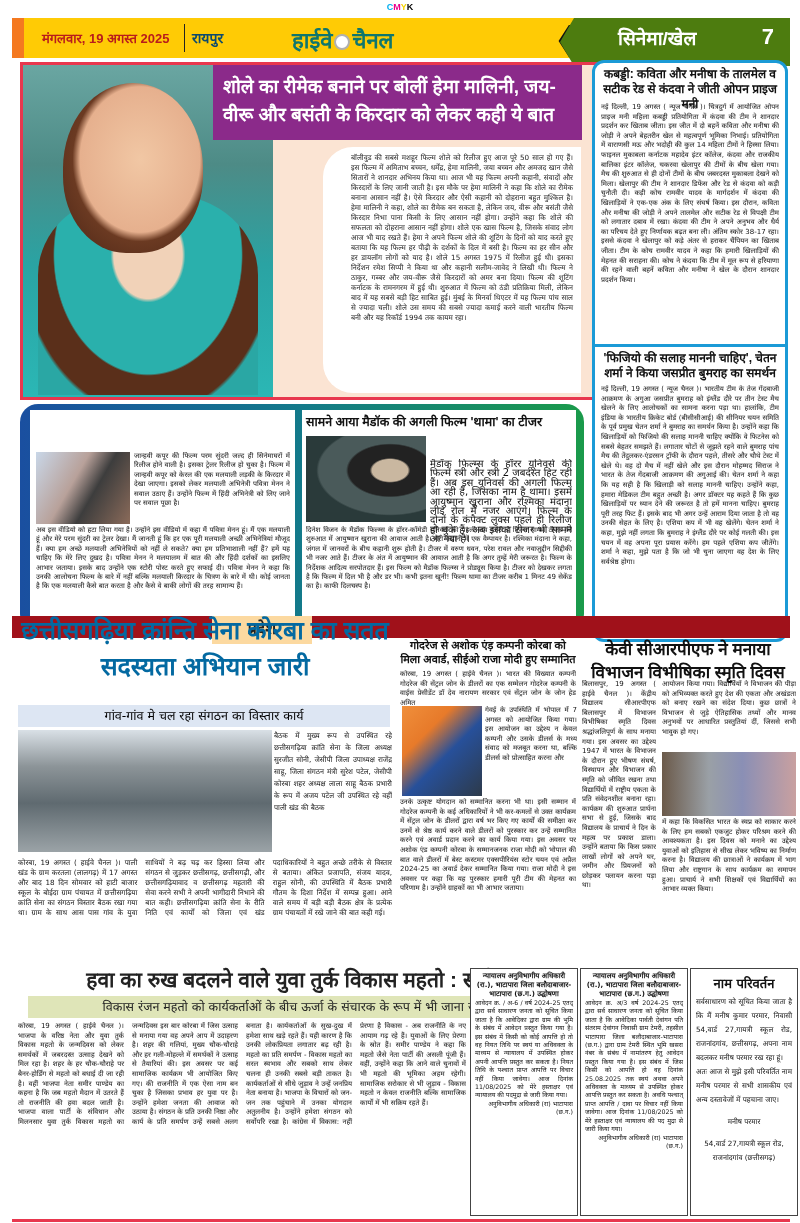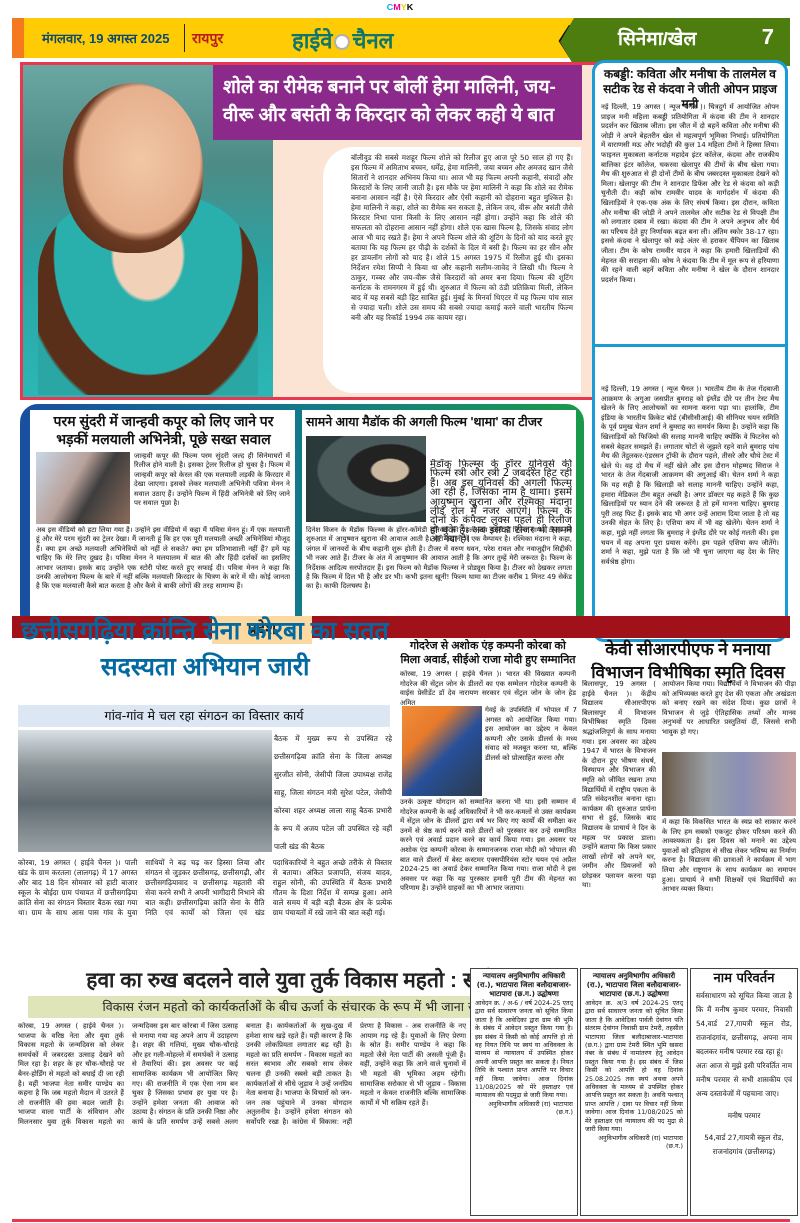--- a/index.html
+++ b/index.html
@@ -2,23 +2,23 @@
 <html><head>
 <meta charset="utf-8">
 <style>
   * { box-sizing: border-box; margin: 0; padding: 0; }
   body { width: 800px; height: 1223px; background: #fff; font-family: "DejaVu Sans", sans-serif; color: #111; position: relative; overflow: hidden; }
   .abs { position: absolute; }
   .cmyk { top: 2px; left: 0; width: 800px; text-align: center; font-size: 9px; font-weight: bold; font-family: "Liberation Sans", sans-serif; }
   .cmyk .c { color: #00aeef; } .cmyk .m { color: #ec008c; } .cmyk .y { color: #f5d300; } .cmyk .k { color: #000; }
   .masthead { top: 18px; left: 12px; width: 778px; height: 40px; background: #ffcb05; }
   .masthead .orange { position: absolute; left: 0; top: 0; width: 12px; height: 40px; background: #f47920; }
-  .masthead .date { position: absolute; left: 30px; top: 11px; font-size: 13px; font-family: "Liberation Sans", sans-serif; font-weight: bold; color: #0c4a6e; }
+  .masthead .date { position: absolute; left: 30px; top: 11px; font-size: 13px; font-family: "Liberation Sans", sans-serif; font-weight: bold; color: #b91c1c; }
   .masthead .divider { position: absolute; left: 172px; top: 6px; width: 1px; height: 28px; background: #222; }
-  .masthead .city { position: absolute; left: 180px; top: 10px; font-size: 14px; font-weight: bold; color: #b91c1c; font-family: Liberation Sans, sans-serif; }
+  .masthead .city { position: absolute; left: 180px; top: 10px; font-size: 14px; font-weight: bold; color: #0c4a6e; font-family: Liberation Sans, sans-serif; }
   .masthead .brand { position: absolute; left: 280px; top: 6px; font-size: 22px; font-weight: bold; color: #0f766e; font-family: "Liberation Sans", sans-serif; }
   .masthead .brand .logo { display: inline-block; width: 16px; height: 16px; border-radius: 50%; background: #fff; border: 2px solid #b0b0b0; vertical-align: middle; margin: 0 2px; }
   .masthead .section { position: absolute; right: 0; top: 0; width: 230px; height: 48px; background: #4d7c0f; clip-path: polygon(14px 0, 100% 0, 100% 100%, 14px 100%, 0 50%); }
   .masthead .section .lbl { position: absolute; left: 58px; top: 7px; color: #fff; font-size: 19px; font-weight: bold; font-family: "Liberation Sans", sans-serif; }
   .masthead .section .pg { position: absolute; right: 16px; top: 6px; color: #fff; font-size: 22px; font-weight: bold; font-family: "Liberation Sans", sans-serif; }
   .masthead .chev { position: absolute; left: 542px; top: 2px; font-size: 32px; color: #111; line-height: 36px; }
 
   
   .lead { top: 62px; left: 20px; width: 647px; height: 338px; border: 3px solid #e8374e; background: #fbe4d3; }
   .lead .photo { position: absolute; left: 0; top: 0; width: 250px; height: 332px; background: linear-gradient(180deg,#6aa6a2 0%,#4d8b86 30%,#2aa3a3 60%,#2bb7b5 100%); }
@@ -48,21 +48,21 @@
   .col2 .bt { position: absolute; left: 128px; top: 26px; width: 142px; height: 88px; font-size: 10px; line-height: 9.4px; text-align: justify; overflow: hidden; margin-top: 23px; }
   .col2 .bb { position: absolute; left: 4px; top: 116px; width: 266px; height: 96px; font-size: 7px; line-height: 9.4px; text-align: justify; overflow: hidden; }
 
   
   .pradesh { top: 616px; left: 12px; width: 778px; height: 22px; background: #a0111a; }
   .pradesh .lbl { position: absolute; left: 200px; top: 0; width: 100px; height: 28px; background: #fcd9a0; text-align: center; font-size: 16px; font-weight: bold; line-height: 26px; color: #222; font-family: "Liberation Sans", sans-serif; }
 
   
   .kranti-h { top: 612px; left: 15px; width: 380px; font-size: 25px; line-height: 36px; text-align: center; color: #0369a1; font-family: "Liberation Sans", sans-serif; font-weight: bold; }
   .kranti-sub { top: 705px; left: 18px; width: 372px; height: 22px; background: #dde6f3; text-align: center; font-size: 12.5px; line-height: 22px; color: #000000; }
-  .kranti-side { top: 730px; left: 274px; width: 118px; height: 120px; font-size: 7.2px; line-height: 18px; text-align: justify; overflow: hidden; }
+  .kranti-side { top: 730px; left: 274px; width: 118px; height: 120px; font-size: 7.2px; line-height: 12px; text-align: justify; overflow: hidden; }
   .kranti-photo { top: 730px; left: 18px; width: 254px; height: 122px; background: linear-gradient(180deg,#d9e0e6 0%,#8c9498 30%,#5f6a70 60%,#9ba3a7 100%); }
   .kranti-body { top: 880px; left: 18px; width: 374px; height: 80px; column-count: 3; column-gap: 8px; font-size: 7.2px; line-height: 10px; text-align: justify; overflow: hidden; }
 
   
   .godrej-h { top: 638px; left: 400px; width: 176px; font-size: 11px; font-weight: bold; line-height: 14px; text-align: center; font-family: "Liberation Sans", sans-serif; }
   .godrej-b1 { top: 670px; left: 400px; width: 176px; height: 40px; font-size: 7px; line-height: 9.6px; text-align: justify; overflow: hidden; }
   .godrej-photo { top: 706px; left: 402px; width: 80px; height: 90px; background: linear-gradient(135deg,#f08f3b 0%,#e77a2a 30%,#27509a 55%,#2d3a4a 100%); }
   .godrej-b2 { top: 706px; left: 485px; width: 92px; height: 94px; font-size: 7px; line-height: 9.6px; text-align: justify; overflow: hidden; }
   .godrej-b3 { top: 798px; left: 400px; width: 176px; height: 162px; font-size: 7px; line-height: 9.6px; text-align: justify; overflow: hidden; }
 
@@ -77,21 +77,21 @@
   .samir-h { top: 966px; left: 15px; width: 560px; font-size: 21px; font-weight: bold; line-height: 28px; text-align: center; color: #222; font-family: "Liberation Sans", sans-serif; }
   .samir-sub { top: 996px; left: 28px; width: 548px; height: 22px; background: #dfe5b8; text-align: center; font-size: 12.5px; line-height: 22px; color: #222; }
   .samir-body { top: 1022px; left: 18px; width: 558px; height: 190px; column-count: 4; column-gap: 8px; font-size: 7px; line-height: 9.6px; text-align: justify; overflow: hidden; }
 
   
   .notice { width: 108px; height: 186px; border: 1px solid #444; font-size: 6.3px; line-height: 8.4px; padding: 3px 4px; text-align: justify; overflow: hidden; background: #fff; }
   .notice .hd { text-align: center; font-weight: bold; font-size: 7px; line-height: 9px; }
   .notice .ft { text-align: right; }
   .n1 { top: 1020px; left: 470px; }
   .n2 { top: 968px; left: 580px; height: 248px; }
-  .naam { top: 968px; left: 690px; width: 108px; height: 248px; border: 1px solid #444; padding: 0 5px; font-size: 7.2px; line-height: 14px; text-align: justify; }
+  .naam { top: 968px; left: 690px; width: 108px; height: 248px; border: 1px solid #444; padding: 6px 5px; font-size: 7.2px; line-height: 14px; text-align: justify; }
   .naam .hd { font-size: 13px; font-weight: bold; text-align: center; line-height: 18px; margin-bottom: 2px; }
   .naam .c { text-align: center; margin-top: 8px; }
   .bottomline { top: 1219px; left: 12px; width: 778px; height: 3px; background: #e8374e; }
 </style>
 </head>
 <body>
 
 <div class="abs cmyk">
   <span class="c">C</span><span class="m">M</span><span class="y">Y</span><span class="k">K</span>
 </div>
@@ -117,26 +117,26 @@
     <div class="face"></div>
   </div>
   <div class="headline">शोले का रीमेक बनाने पर बोलीं हेमा मालिनी, जय-वीरू और बसंती के किरदार को लेकर कही ये बात</div>
   <div class="body">बॉलीवुड की सबसे मशहूर फिल्म शोले को रिलीज हुए आज पूरे 50 साल हो गए हैं। इस फिल्म में अमिताभ बच्चन, धर्मेंद्र, हेमा मालिनी, जया बच्चन और अमजद खान जैसे सितारों ने शानदार अभिनय किया था। आज भी यह फिल्म अपनी कहानी, संवादों और किरदारों के लिए जानी जाती है। इस मौके पर हेमा मालिनी ने कहा कि शोले का रीमेक बनाना आसान नहीं है। ऐसे किरदार और ऐसी कहानी को दोहराना बहुत मुश्किल है। हेमा मालिनी ने कहा, शोले का रीमेक बन सकता है, लेकिन जय, वीरू और बसंती जैसे किरदार निभा पाना किसी के लिए आसान नहीं होगा। उन्होंने कहा कि शोले की सफलता को दोहराना आसान नहीं होगा। शोले एक खास फिल्म है, जिसके संवाद लोग आज भी याद रखते हैं। हेमा ने अपने फिल्म शोले की शूटिंग के दिनों को याद करते हुए बताया कि यह फिल्म हर पीढ़ी के दर्शकों के दिल में बसी है। फिल्म का हर सीन और हर डायलॉग लोगों को याद है। शोले 15 अगस्त 1975 में रिलीज हुई थी। इसका निर्देशन रमेश सिप्पी ने किया था और कहानी सलीम-जावेद ने लिखी थी। फिल्म ने ठाकुर, गब्बर और जय-वीरू जैसे किरदारों को अमर बना दिया। फिल्म की शूटिंग कर्नाटक के रामनगरम में हुई थी। शुरुआत में फिल्म को ठंडी प्रतिक्रिया मिली, लेकिन बाद में यह सबसे बड़ी हिट साबित हुई। मुंबई के मिनर्वा थिएटर में यह फिल्म पांच साल से ज्यादा चली। शोले उस समय की सबसे ज्यादा कमाई करने वाली भारतीय फिल्म बनी और यह रिकॉर्ड 1994 तक कायम रहा।</div>
 </div>
 
 <div class="abs sideblue">
   <div class="st1">कबड्डी: कविता और मनीषा के तालमेल व सटीक रेड से कंदवा ने जीती ओपन प्राइज मनी</div>
   <div class="sb1">नई दिल्ली, 19 अगस्त ( न्यूज चैनल )। चित्रदुर्ग में आयोजित ओपन प्राइज मनी महिला कबड्डी प्रतियोगिता में कंदवा की टीम ने शानदार प्रदर्शन कर खिताब जीता। इस जीत में दो बहनें कविता और मनीषा की जोड़ी ने अपने बेहतरीन खेल से महत्वपूर्ण भूमिका निभाई। प्रतियोगिता में वाराणसी मऊ और भदोही की कुल 14 महिला टीमों ने हिस्सा लिया। फाइनल मुकाबला कर्नाटक महादेव इंटर कॉलेज, कंदवा और राजकीय बालिका इंटर कॉलेज, चकरवा खेलापुर की टीमों के बीच खेला गया। मैच की शुरुआत से ही दोनों टीमों के बीच जबरदस्त मुकाबला देखने को मिला। खेलापुर की टीम ने शानदार डिफेंस और रेड से कंदवा को कड़ी चुनौती दी। कड़ी कोच रामवीर यादव के मार्गदर्शन में कंदवा की खिलाड़ियों ने एक-एक अंक के लिए संघर्ष किया। इस दौरान, कविता और मनीषा की जोड़ी ने अपने तालमेल और सटीक रेड से विपक्षी टीम को लगातार दबाव में रखा। कंदवा की टीम ने अपने अनुभव और धैर्य का परिचय देते हुए निर्णायक बढ़त बना ली। अंतिम स्कोर 38-17 रहा। इससे कंदवा ने खेलापुर को कड़े अंतर से हराकर चैंपियन का खिताब जीता। टीम के कोच रामवीर यादव ने कहा कि हमारी खिलाड़ियों की मेहनत की सराहना की। कोच ने कंदवा कि टीम में मूल रूप से हरियाणा की रहने वाली बहनें कविता और मनीषा ने खेल के दौरान शानदार प्रदर्शन किया।</div>
   <div class="divline"></div>
+  <div class="st2">'फिजियो की सलाह माननी चाहिए', चेतन शर्मा ने किया जसप्रीत बुमराह का समर्थन</div>
   <div class="sb2">नई दिल्ली, 19 अगस्त ( न्यूज चैनल )। भारतीय टीम के तेज गेंदबाजी आक्रमण के अगुआ जसप्रीत बुमराह को इंग्लैंड दौरे पर तीन टेस्ट मैच खेलने के लिए आलोचकों का सामना करना पड़ा था। हालांकि, टीम इंडिया के भारतीय क्रिकेट बोर्ड (बीसीसीआई) की सीनियर चयन समिति के पूर्व प्रमुख चेतन शर्मा ने बुमराह का समर्थन किया है। उन्होंने कहा कि खिलाड़ियों को फिजियो की सलाह माननी चाहिए क्योंकि वे फिटनेस को सबसे बेहतर समझते हैं। लगातार चोटों से जूझते रहने वाले बुमराह पांच मैच की तेंदुलकर-एंडरसन ट्रॉफी के दौरान पहले, तीसरे और चौथे टेस्ट में खेले थे। वह दो मैच में नहीं खेले और इस दौरान मोहम्मद सिराज ने भारत के तेज गेंदबाजी आक्रमण की अगुआई की। चेतन शर्मा ने कहा कि यह सही है कि खिलाड़ी को सलाह माननी चाहिए। उन्होंने कहा, हमारा मेडिकल टीम बहुत अच्छी है। अगर डॉक्टर यह कहते हैं कि कुछ खिलाड़ियों पर ध्यान देने की जरूरत है तो हमें मानना चाहिए। बुमराह पूरी तरह फिट हैं। इसके बाद भी अगर उन्हें आराम दिया जाता है तो वह उनकी सेहत के लिए है। एशिया कप में भी वह खेलेंगे। चेतन शर्मा ने कहा, मुझे नहीं लगता कि बुमराह ने इंग्लैंड दौरे पर कोई गलती की। इस चयन में वह अपना पूरा प्रयास करेंगे। हम पहले एशिया कप जीतेंगे। शर्मा ने कहा, मुझे पता है कि जो भी चुना जाएगा वह देश के लिए सर्वश्रेष्ठ होगा।</div>
 </div>
 
 <div class="abs midbox">
   <div class="col1">
-    <div class="t">परम सुंदरी में जान्हवी कपूर को लिए जाने पर भड़कीं मलयाली अभिनेत्री, पूछे सख्त सवाल</div>
     <div class="img"></div>
     <div class="bt">जान्हवी कपूर की फिल्म परम सुंदरी जल्द ही सिनेमाघरों में रिलीज होने वाली है। इसका ट्रेलर रिलीज हो चुका है। फिल्म में जान्हवी कपूर को केरल की एक मलयाली लड़की के किरदार में देखा जाएगा। इसको लेकर मलयाली अभिनेत्री पवित्रा मेनन ने सवाल उठाए हैं। उन्होंने फिल्म में हिंदी अभिनेत्री को लिए जाने पर सवाल पूछा है।</div>
     <div class="bb">अब इस वीडियो को हटा लिया गया है। उन्होंने इस वीडियो में कहा मैं पवित्रा मेनन हूं। मैं एक मलयाली हूं और मेरे परम सुंदरी का ट्रेलर देखा। मैं जानती हूं कि हर एक पूरी मलयाली अच्छी अभिनेत्रियां मौजूद हैं। क्या हम अच्छे मलयाली अभिनेत्रियों को नहीं ले सकते? क्या हम प्रतिभाशाली नहीं हैं? हमें यह चाहिए कि मेरे लिए दुखद है। पवित्रा मेनन ने मलयालम में बात की और हिंदी दर्शकों का इसलिए आभार जताया। इसके बाद उन्होंने एक स्टोरी पोस्ट करते हुए सफाई दी। पवित्रा मेनन ने कहा कि उनकी आलोचना फिल्म के बारे में नहीं बल्कि मलयाली किरदार के चित्रण के बारे में थी। कोई जानता है कि एक मलयाली कैसे बात करता है और कैसे वे बाकी लोगों की तरह सामान्य हैं।</div>
   </div>
   <div class="col2">
     <div class="t">सामने आया मैडॉक की अगली फिल्म 'थामा' का टीजर</div>
     <div class="img"></div>
     <div class="bt">मैडॉक फिल्म्स के हॉरर यूनिवर्स की फिल्में स्त्री और स्त्री 2 जबर्दस्त हिट रही हैं। अब इस यूनिवर्स की अगली फिल्म आ रही है, जिसका नाम है थामा। इसमें आयुष्मान खुराना और रश्मिका मंदाना लीड रोल में नजर आएंगे। फिल्म के दोनों के कंपैक्ट लुक्स पहले ही रिलीज हो चुके हैं। अब इसका टीजर भी सामने आ गया है।</div>
     <div class="bb">दिनेश विजन के मैडॉक फिल्म्स के हॉरर-कॉमेडी यूनिवर्स की पहली लव स्टोरी है फिल्म थामा। टीजर की शुरुआत में आयुष्मान खुराना की आवाज आती है। मेरी कहानी में एक वैम्पायर है। रश्मिका मंदाना ने कहा, जंगल में जानवरों के बीच कहानी शुरू होती है। टीजर में वरुण धवन, परेश रावल और नवाजुद्दीन सिद्दीकी भी नजर आते हैं। टीजर के अंत में आयुष्मान की आवाज आती है कि अगर तुम्हें मेरी जरूरत है। फिल्म के निर्देशक आदित्य सरपोतदार हैं। इस फिल्म को मैडॉक फिल्म्स ने प्रोड्यूस किया है। टीजर को देखकर लगता है कि फिल्म में दिल भी है और डर भी। कभी इतना खूनी! फिल्म थामा का टीजर करीब 1 मिनट 49 सेकेंड का है। काफी दिलचस्प है।</div>
   </div>

